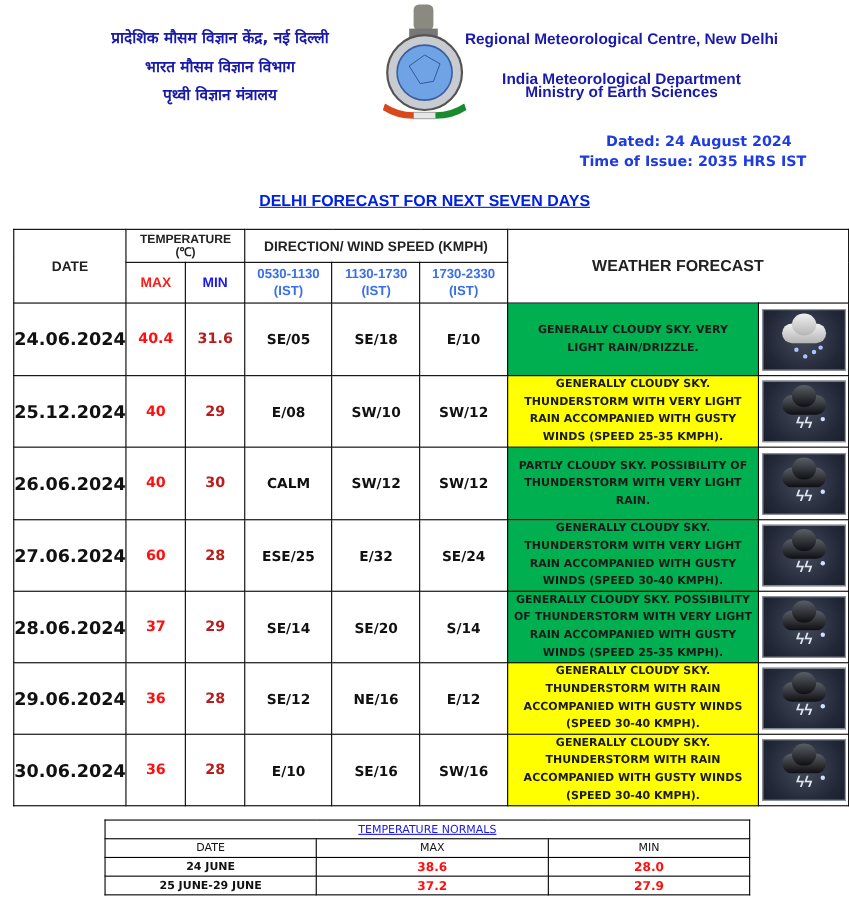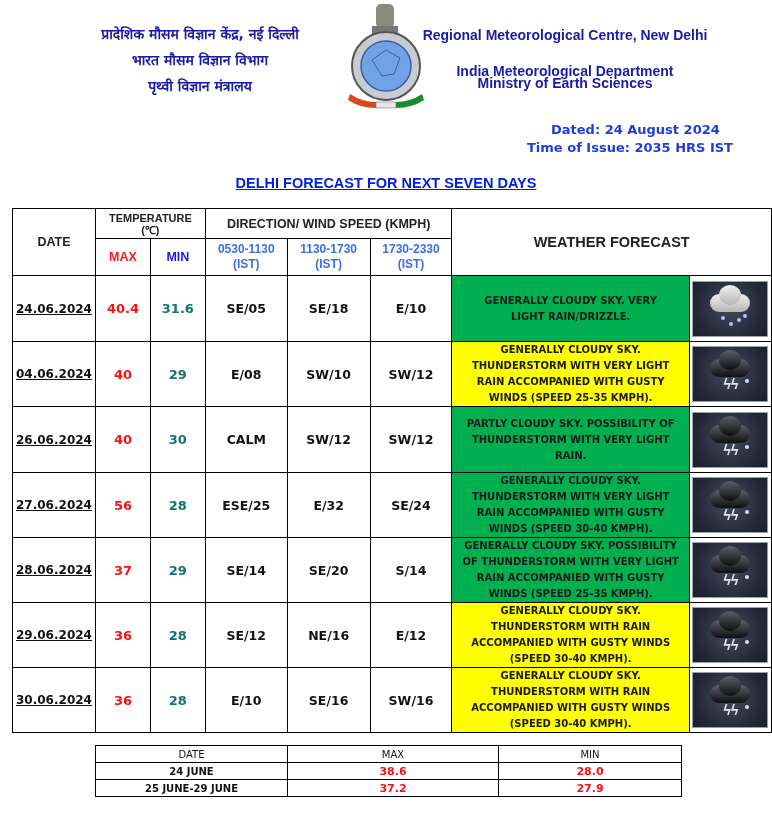--- a/index.html
+++ b/index.html
@@ -11,23 +11,23 @@
   .title { left:0; width:772px; top:175px; text-align:center; font-size:14.5px; font-weight:bold; color:#0020e0; text-decoration:underline; }
   table.fc { position:absolute; left:12px; top:208px; border-collapse:collapse; table-layout:fixed; }
   table.fc td { border:1.5px solid #000; text-align:center; vertical-align:middle; padding:0; }
   .hdr { font-size:12.5px; font-weight:bold; color:#222; }
   .hdr-small { font-size:11px; font-weight:bold; color:#222; line-height:12px; }
   .max-h { color:#ff1a1a; font-weight:bold; font-size:12.5px; }
   .min-h { color:#1a1ae6; font-weight:bold; font-size:12.5px; }
   .time-h { color:#3a6fe8; font-weight:bold; font-size:12px; line-height:15px; }
   .wf-h { font-size:14.5px; font-weight:bold; color:#222; }
   .cell { font-family:"DejaVu Sans", sans-serif; font-weight:bold; font-size:12.5px; color:#111; }
-  .date { font-size:12px;text-decoration:underline; }
+  .date { font-size:16px; }
   .tmax { color:#ff1010; font-size:13px; }
-  .tmin { color:#0f766e; font-size:13px; }
+  .tmin { color:#b91c1c; font-size:13px; }
   .fctext { font-family:"DejaVu Sans", sans-serif; font-weight:bold; font-size:10px; line-height:16px; color:#1a1a1a; }
   .green { background:#00b050; }
   .yellow { background:#ffff00; }
   .iconcell { background:#fff; }
   .icon { width:74px; height:54px; margin:0 auto; background:radial-gradient(circle at 50% 45%, #454c5c 0%, #232838 70%, #1b1f2c 100%); border:1px solid #9aa0a8; position:relative; }
   .cloud { position:absolute; left:17px; top:12px; width:40px; height:18px; border-radius:10px; }
   .cloud.light { background:linear-gradient(#f0f0f0,#b5b5b5); }
   .cloud.dark { background:linear-gradient(#5a5f66,#0e0f12); }
   .cloud::before { content:""; position:absolute; left:9px; top:-9px; width:22px; height:20px; border-radius:50%; background:inherit; }
   .drop { position:absolute; width:4px; height:4px; border-radius:50%; background:#aac4ff; }
@@ -119,21 +119,21 @@
         <div class="cloud light"></div>
         <div class="drop" style="left:28px;top:34px"></div>
             <div class="drop" style="left:36px;top:40px"></div>
             <div class="drop" style="left:44px;top:36px"></div>
             <div class="drop" style="left:50px;top:32px"></div>
       </div>
     </td>
   </tr>
 
   <tr style="height:64px">
-    <td class="cell date">04.06.2024</td>
+    <td class="cell date">25.12.2024</td>
     <td class="cell tmax">40</td>
     <td class="cell tmin">29</td>
     <td class="cell">E/08</td>
     <td class="cell">SW/10</td>
     <td class="cell">SW/12</td>
     <td class="fctext yellow" style="padding:0 6px;">GENERALLY CLOUDY SKY. THUNDERSTORM WITH VERY LIGHT RAIN ACCOMPANIED WITH GUSTY WINDS (SPEED 25-35 KMPH).</td>
     <td class="iconcell">
       <div class="icon">
             <div class="cloud dark"></div>
             <div class="bolt" style="left:30px;top:30px">ϟϟ</div>
@@ -154,21 +154,21 @@
       <div class="icon">
             <div class="cloud dark"></div>
             <div class="bolt" style="left:30px;top:30px">ϟϟ</div>
             <div class="drop" style="left:52px;top:32px;background:#cfe0ff"></div>
           </div>
     </td>
   </tr>
 
   <tr style="height:65px">
     <td class="cell date">27.06.2024</td>
-    <td class="cell tmax">56</td>
+    <td class="cell tmax">60</td>
     <td class="cell tmin">28</td>
     <td class="cell">ESE/25</td>
     <td class="cell">E/32</td>
     <td class="cell">SE/24</td>
     <td class="fctext green" style="padding:0 6px;">GENERALLY CLOUDY SKY. THUNDERSTORM WITH VERY LIGHT RAIN ACCOMPANIED WITH GUSTY WINDS (SPEED 30-40 KMPH).</td>
     <td class="iconcell">
       <div class="icon">
             <div class="cloud dark"></div>
             <div class="bolt" style="left:30px;top:30px">ϟϟ</div>
             <div class="drop" style="left:52px;top:32px;background:#cfe0ff"></div>
@@ -229,20 +229,23 @@
 </tbody>
   </table>
 
 <table class="nm">
   <colgroup>
       <col style="width:192px">
       <col style="width:211px">
       <col style="width:183px">
     </colgroup>
   <tbody>
+      <tr>
+    <td colspan="3" class="nm-title">TEMPERATURE NORMALS</td>
+  </tr>
   <tr>
     <td>DATE</td>
     <td>MAX</td>
     <td>MIN</td>
   </tr>
   <tr>
     <td class="nm-date">24 JUNE</td>
     <td class="nm-val">38.6</td>
     <td class="nm-val">28.0</td>
   </tr>

